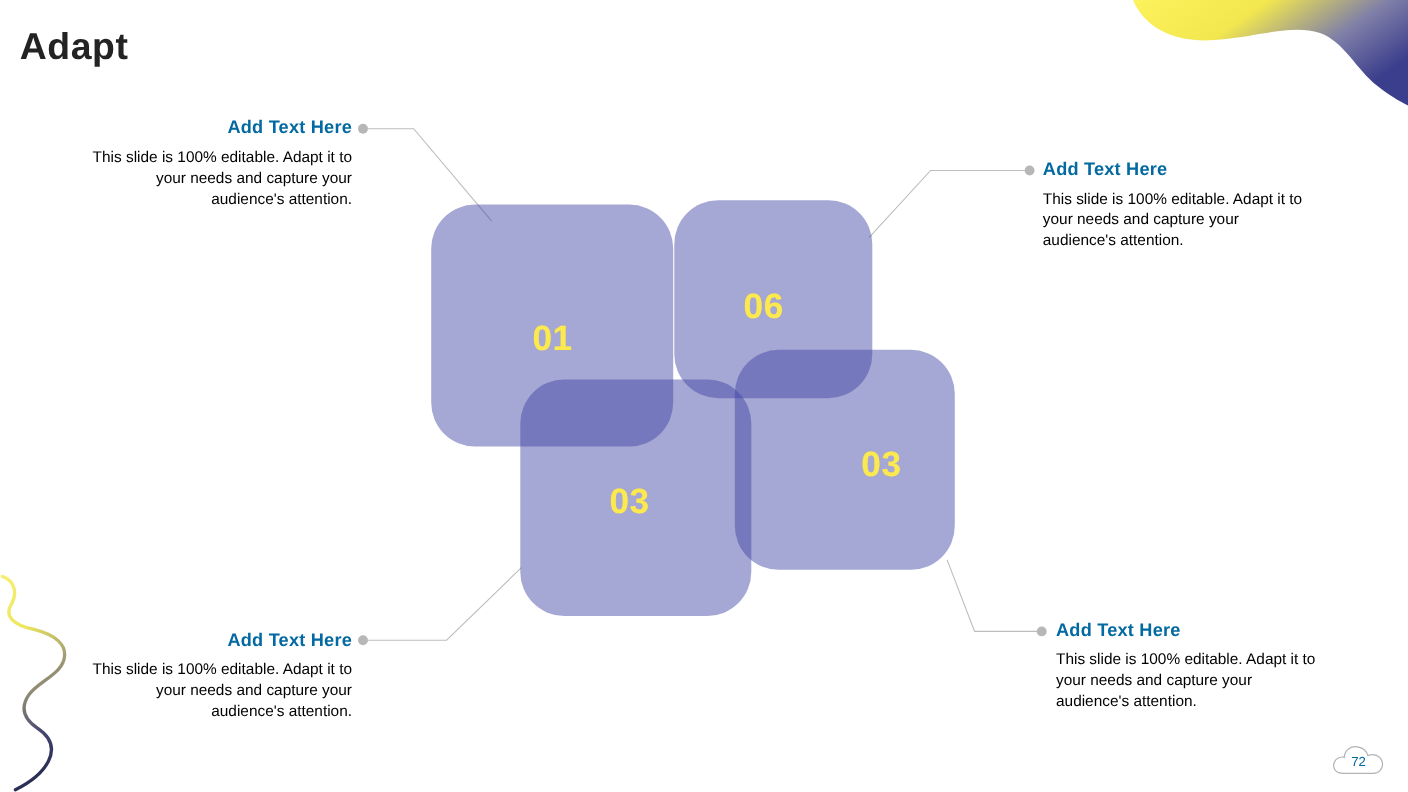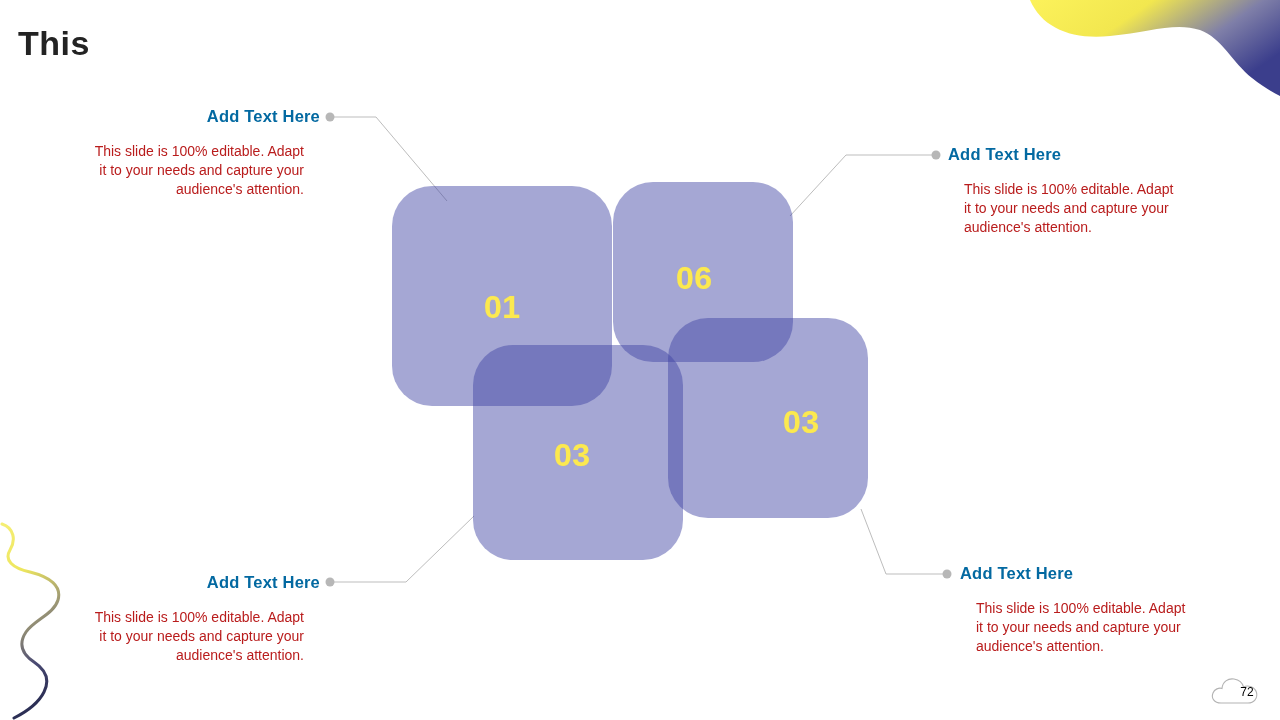--- a/index.html
+++ b/index.html
@@ -105,23 +105,23 @@
   .callout .callout-heading {
     font-size: 16.5px;
     font-weight: bold;
     color: #0369a1;
     margin: 0 0 7px 0;
     line-height: 20px;
     letter-spacing: 0.2px;
   }
   .callout .callout-body {
     font-size: 14px;
-    color: #b91c1c;
+    color: #000000;
     line-height: 19px;
-    margin: 16px;
+    margin: 0;
   }
   .callout.align-right {
     text-align: right;
   }
   .callout.align-left {
     text-align: left;
   }
 
   #callout-1 { left: 72px;  top: 106px; }
   #callout-2 { left: 948px; top: 144px; }
@@ -131,29 +131,29 @@
   
   .page-badge {
     position: absolute;
     right: 18px;
     bottom: 10px;
     width: 54px;
     height: 40px;
   }
   .page-badge-num {
     position: absolute;
-    left: 12px;
+    left: 0;
     top: 0;
     width: 54px;
     height: 40px;
     display: flex;
     align-items: center;
     justify-content: center;
     font-size: 12px;
-    color: #000000;
+    color: #0369a1;
     padding-top: 4px;
     box-sizing: border-box;
   }
 </style>
 </head>
 <body>
 
 <svg class="deco-wave-tr" viewBox="0 0 280 100" preserveAspectRatio="none" aria-hidden="true">
   <defs>
     <linearGradient id="gradWave" x1="0" y1="0" x2="1" y2="0.55">
@@ -172,21 +172,21 @@
       <stop offset="0%" stop-color="#F5EE74"></stop>
       <stop offset="30%" stop-color="#EDE65E"></stop>
       <stop offset="58%" stop-color="#9A9575"></stop>
       <stop offset="80%" stop-color="#4A4A73"></stop>
       <stop offset="100%" stop-color="#2C2F55"></stop>
     </linearGradient>
   </defs>
   <path d="M 2 4 C 14 8, 16 20, 10 30 C 4 40, 12 48, 30 52 C 50 57, 62 66, 58 80 C 54 94, 34 100, 26 112 C 18 124, 22 134, 34 142 C 46 150, 50 160, 44 172 C 38 184, 26 192, 14 198" fill="none" stroke="url(#gradSquiggle)" stroke-width="3" stroke-linecap="round"></path>
 </svg>
 
-<h1 class="slide-title">This</h1>
+<h1 class="slide-title">Adapt</h1>
 
 <svg class="connectors" viewBox="0 0 1280 720" aria-hidden="true">
 
   <path class="conn-line" d="M 334 117 L 376 117 L 447 201"></path>
   <circle class="conn-dot" cx="330" cy="117" r="4.5"></circle>
 
   <path class="conn-line" d="M 932 155 L 846 155 L 790 216"></path>
   <circle class="conn-dot" cx="936" cy="155" r="4.5"></circle>
 
   <path class="conn-line" d="M 334 582 L 406 582 L 474 516"></path>

